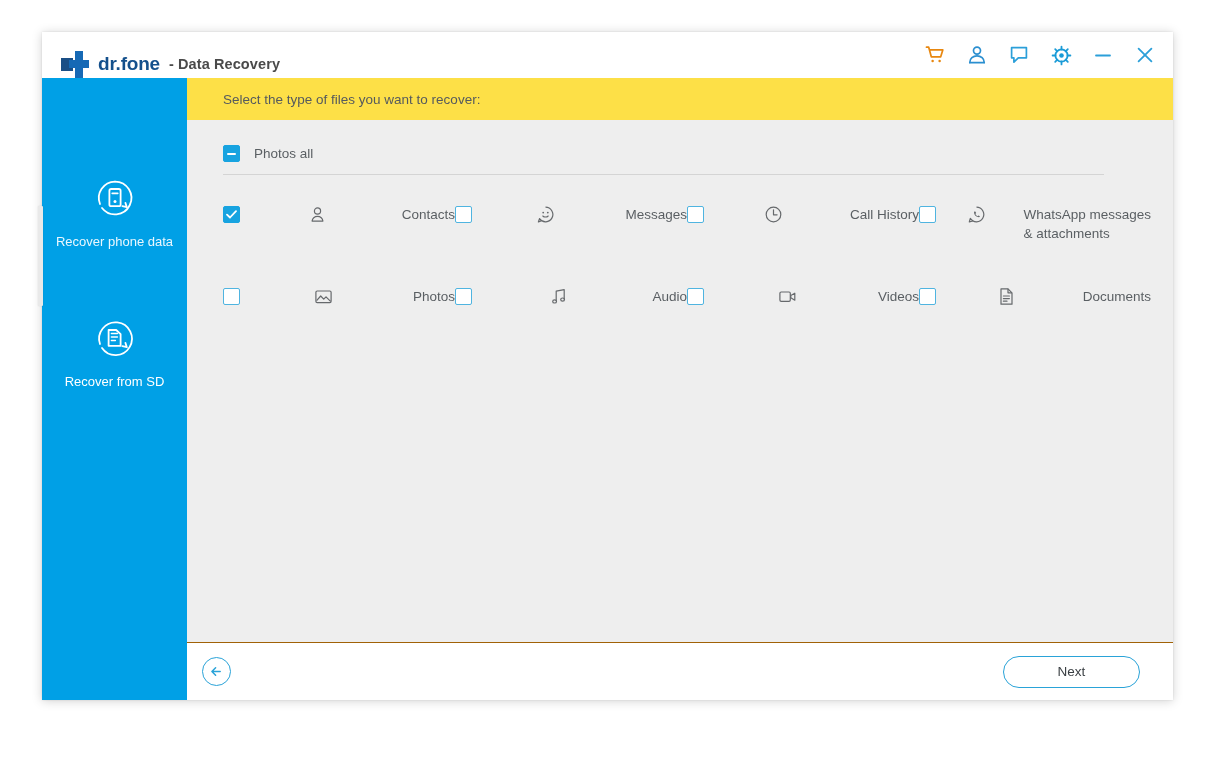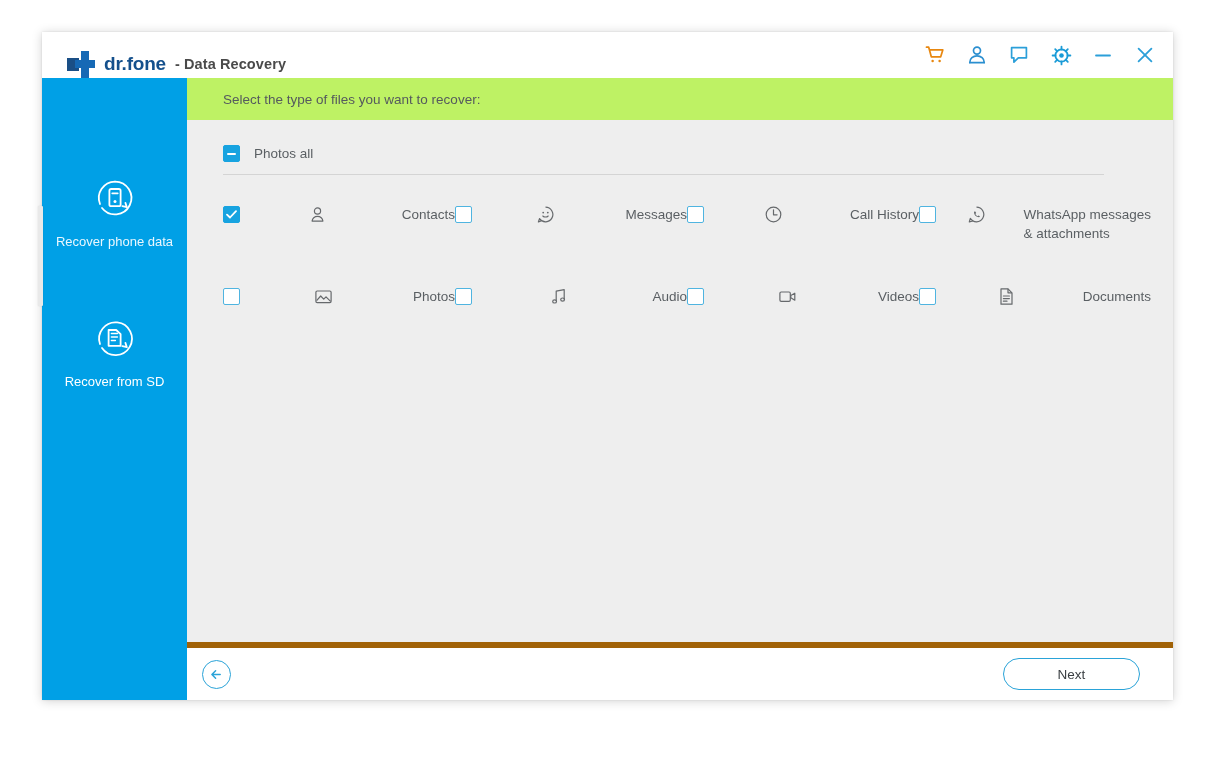--- a/index.html
+++ b/index.html
@@ -31,21 +31,21 @@
     width: 100%;
     height: 46px;
     background: #ffffff;
     display: flex;
     align-items: center;
   }
 
   #brand-area {
     display: flex;
     align-items: center;
-    padding-left: 25px;
+    padding-left: 19px;
     margin-top: 18px;
   }
 
   
   .logo-mark {
     width: 28px;
     height: 27px;
     position: relative;
     margin-right: 9px;
     flex: 0 0 auto;
@@ -148,21 +148,21 @@
     right: 0;
     bottom: 0;
     background: #ffffff;
   }
 
   #instruction-bar {
     position: absolute;
     left: 0; top: 0;
     width: 100%;
     height: 42px;
-    background: #bef264;
+    background: #fde047;
     display: flex;
     align-items: center;
   }
   #instruction-text {
     margin-left: 36px;
     font-size: 13.5px;
     color: #555a5e;
   }
 
   #selection-panel {
@@ -267,21 +267,21 @@
   }
 
   
   #footer {
     position: absolute;
     left: 0;
     bottom: 0;
     width: 100%;
     height: 58px;
     background: #ffffff;
-    border-top: 6px solid #a16207;
+    border-top: 1px solid #a16207;
     display: flex;
     align-items: center;
   }
   #back-button {
     margin-left: 15px;
     width: 29px; height: 29px;
     border: 1.5px solid #2aa3d8;
     border-radius: 50%;
     display: flex;
     align-items: center;

